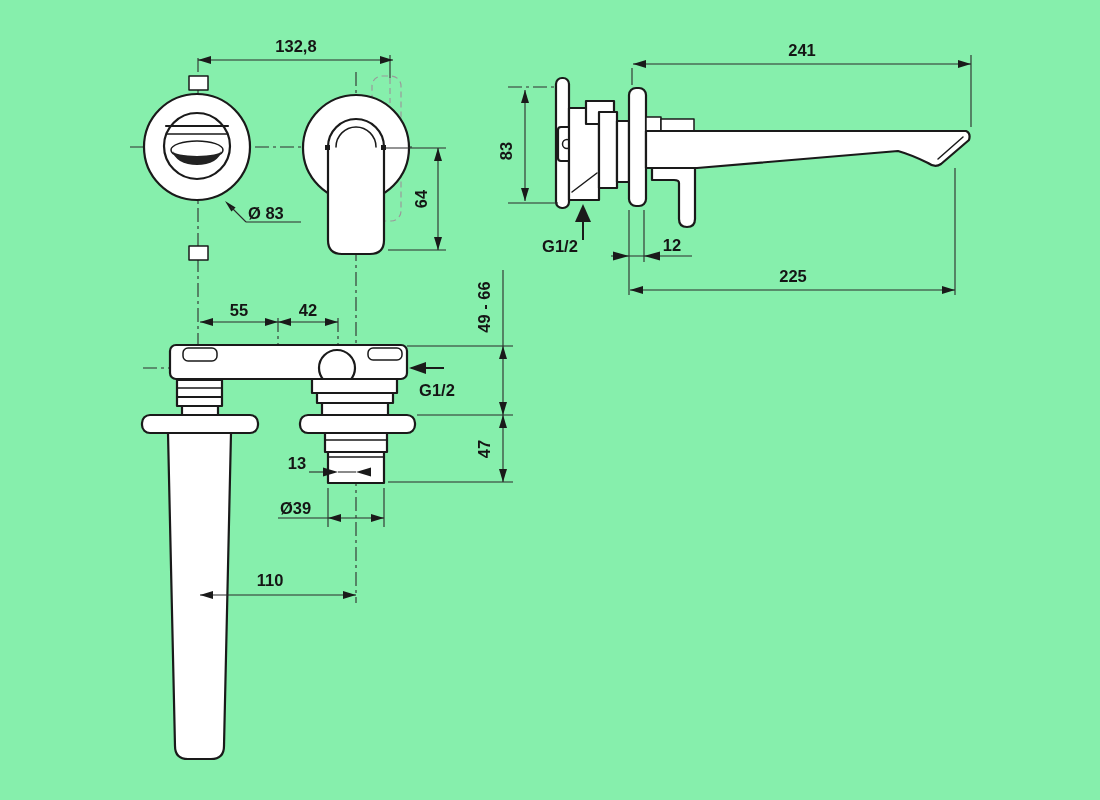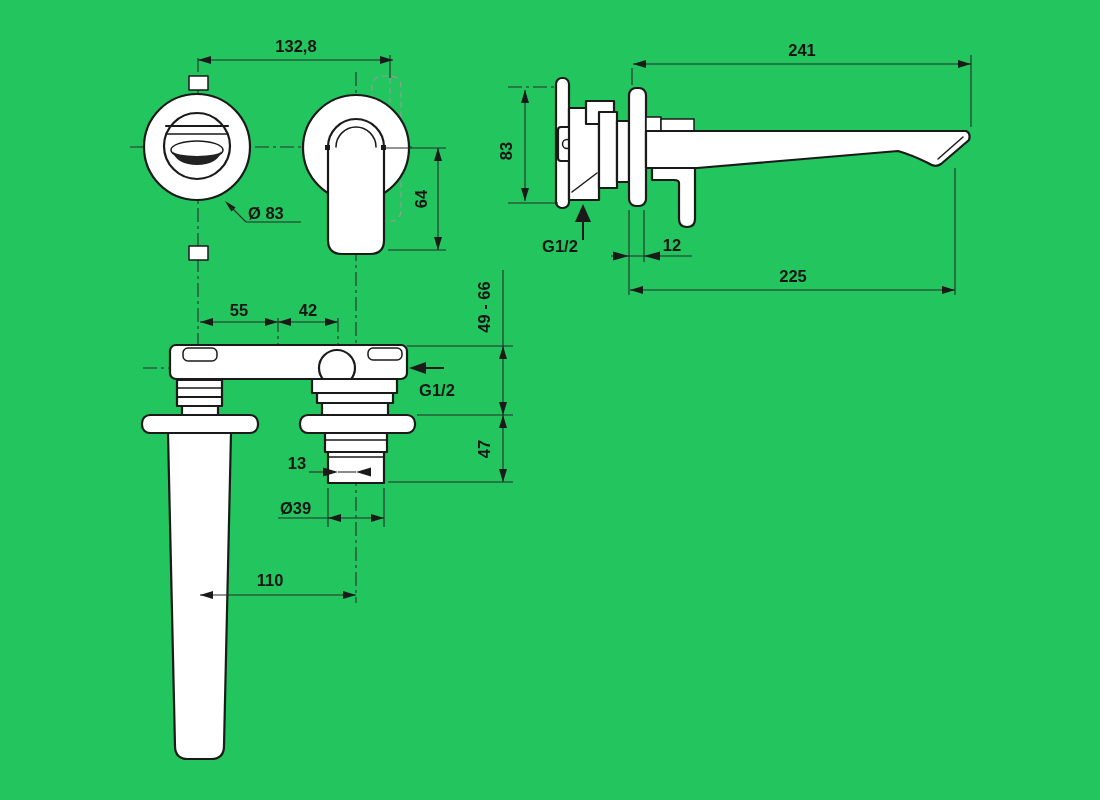--- a/index.html
+++ b/index.html
@@ -1,17 +1,17 @@
 <!DOCTYPE html>
 <html><head>
 <meta charset="utf-8">
 <style>
   html,body{margin:0;padding:0;background:#ffffff;}
   body{width:1100px;height:800px;overflow:hidden;font-family:"Liberation Sans",sans-serif;}
-  #stage{position:relative;width:1100px;height:800px;background:#22c55e;}
+  #stage{position:relative;width:1100px;height:800px;background:#86efac;}
   svg{display:block;}
   text.dim{font-family:"Liberation Sans",sans-serif;font-size:16.5px;font-weight:bold;fill:#151515;}
   .outline{stroke:#1a1a1a;stroke-width:2.2;fill:none;stroke-linejoin:round;stroke-linecap:round;}
   .outline2{stroke:#1a1a1a;stroke-width:1.5;fill:none;stroke-linejoin:round;stroke-linecap:round;}
   .whitefill{fill:#ffffff;}
   .dimline{stroke:#2b2b2b;stroke-width:1.1;fill:none;}
   .centerline{stroke:#2e2e2e;stroke-width:1.1;fill:none;stroke-dasharray:14 4 3 4;}
   .ghost{stroke:#9a9a9a;stroke-width:1.2;fill:none;stroke-dasharray:6 4;}
   .arrowfill{fill:#1a1a1a;stroke:none;}
 </style>

